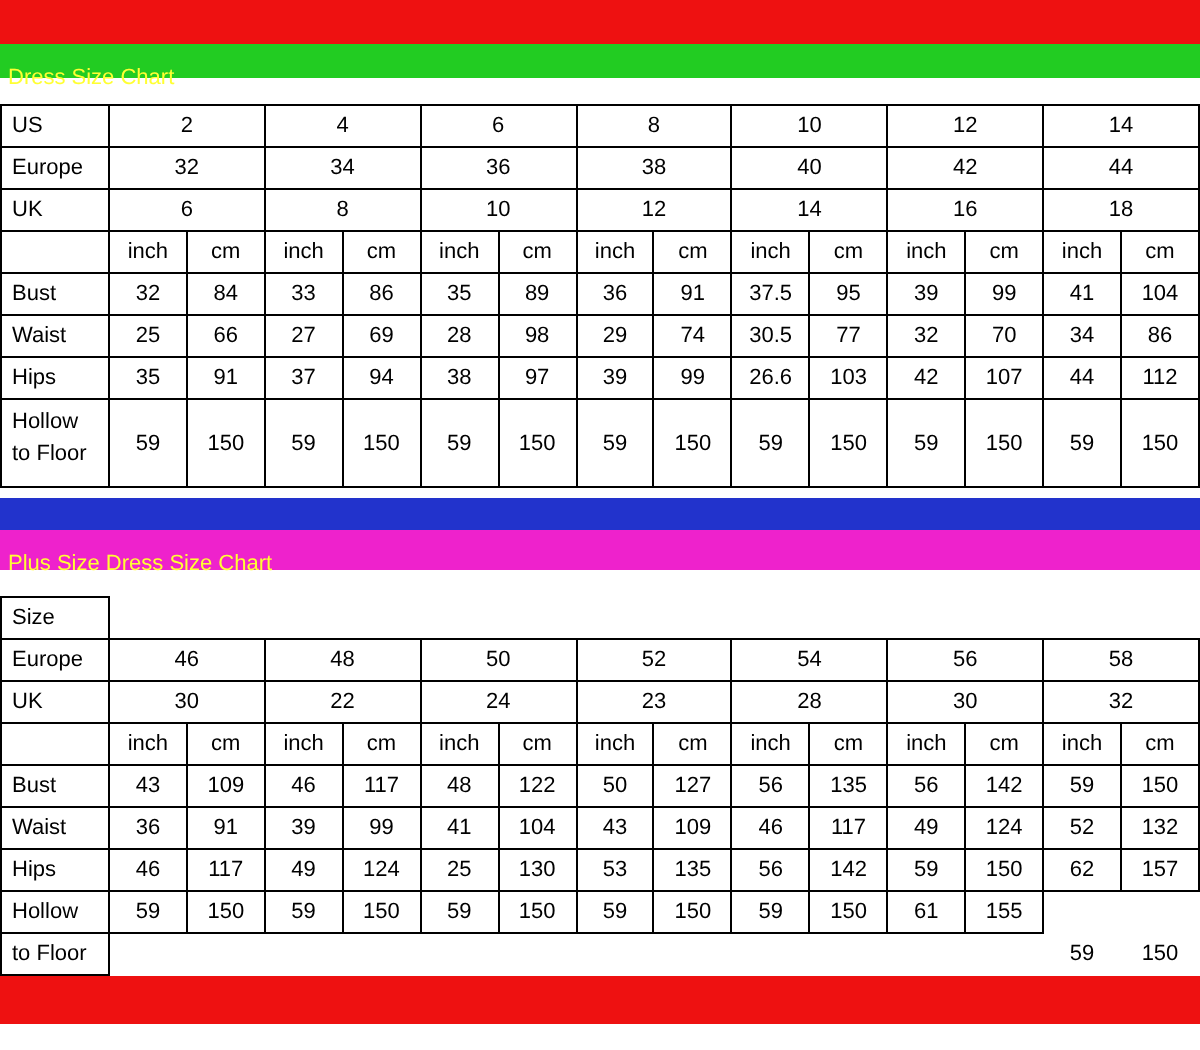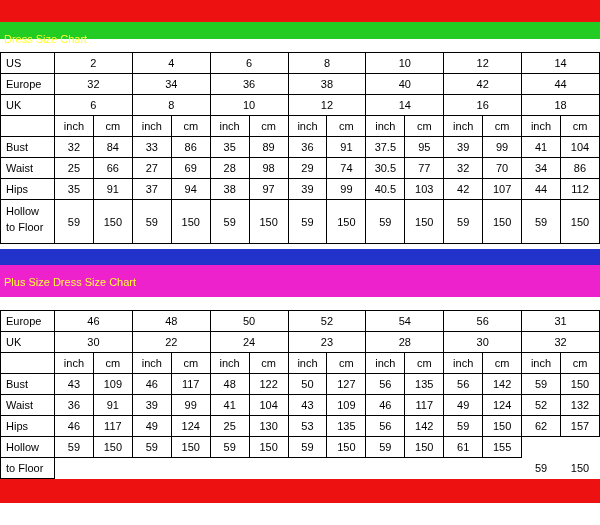--- a/index.html
+++ b/index.html
@@ -10,21 +10,21 @@
     font-size:11px;
     color:#000000;
     overflow:hidden;
   }
   .page{position:relative;width:600px;height:525px;}
 
   .band{width:600px;}
   .band-red{height:22px;background:#ee1111;}
   .band-green{height:17px;background:#22cc22;position:relative;}
   .band-blue{height:16px;background:#2233cc;}
-  .band-magenta{height:32px;background:#ee22cc;position:relative;}
+  .band-magenta{height:20px;background:#ee22cc;position:relative;}
   .band-bottom-red{height:24px;background:#ee1111;}
 
   .band-title{
     position:absolute;left:4px;top:11px;
     font-size:11px;font-weight:normal;
     color:#ffff33;
     letter-spacing:0px;
     white-space:nowrap;
   }
 
@@ -162,21 +162,21 @@
       <tr>
         <td class="lbl col-label">Hips</td>
         <td>35</td>
         <td>91</td>
         <td>37</td>
         <td>94</td>
         <td>38</td>
         <td>97</td>
         <td>39</td>
         <td>99</td>
-        <td>40.5</td>
+        <td>26.6</td>
         <td>103</td>
         <td>42</td>
         <td>107</td>
         <td>44</td>
         <td>112</td>
       </tr>
       <tr>
         <td class="lbl-two col-label">
           <span>Hollow</span>
           <span>to Floor</span>
@@ -200,29 +200,39 @@
   </table>
 
   <div class="spacer"></div>
   <div class="band band-blue"></div>
   <div class="band band-magenta">
     <div class="band-title">Plus Size Dress Size Chart</div>
   </div>
 
   <table>
     <tbody>
+      <tr>
+        <td class="lbl col-label">Size</td>
+        <td colspan="2" class="nb"></td>
+        <td colspan="2" class="nb"></td>
+        <td colspan="2" class="nb"></td>
+        <td colspan="2" class="nb"></td>
+        <td colspan="2" class="nb"></td>
+        <td colspan="2" class="nb"></td>
+        <td colspan="2" class="nb"></td>
+      </tr>
       <tr>
         <td class="lbl col-label">Europe</td>
         <td colspan="2">46</td>
         <td colspan="2">48</td>
         <td colspan="2">50</td>
         <td colspan="2">52</td>
         <td colspan="2">54</td>
         <td colspan="2">56</td>
-        <td colspan="2">31</td>
+        <td colspan="2">58</td>
       </tr>
       <tr>
         <td class="lbl col-label">UK</td>
         <td colspan="2">30</td>
         <td colspan="2">22</td>
         <td colspan="2">24</td>
         <td colspan="2">23</td>
         <td colspan="2">28</td>
         <td colspan="2">30</td>
         <td colspan="2">32</td>

